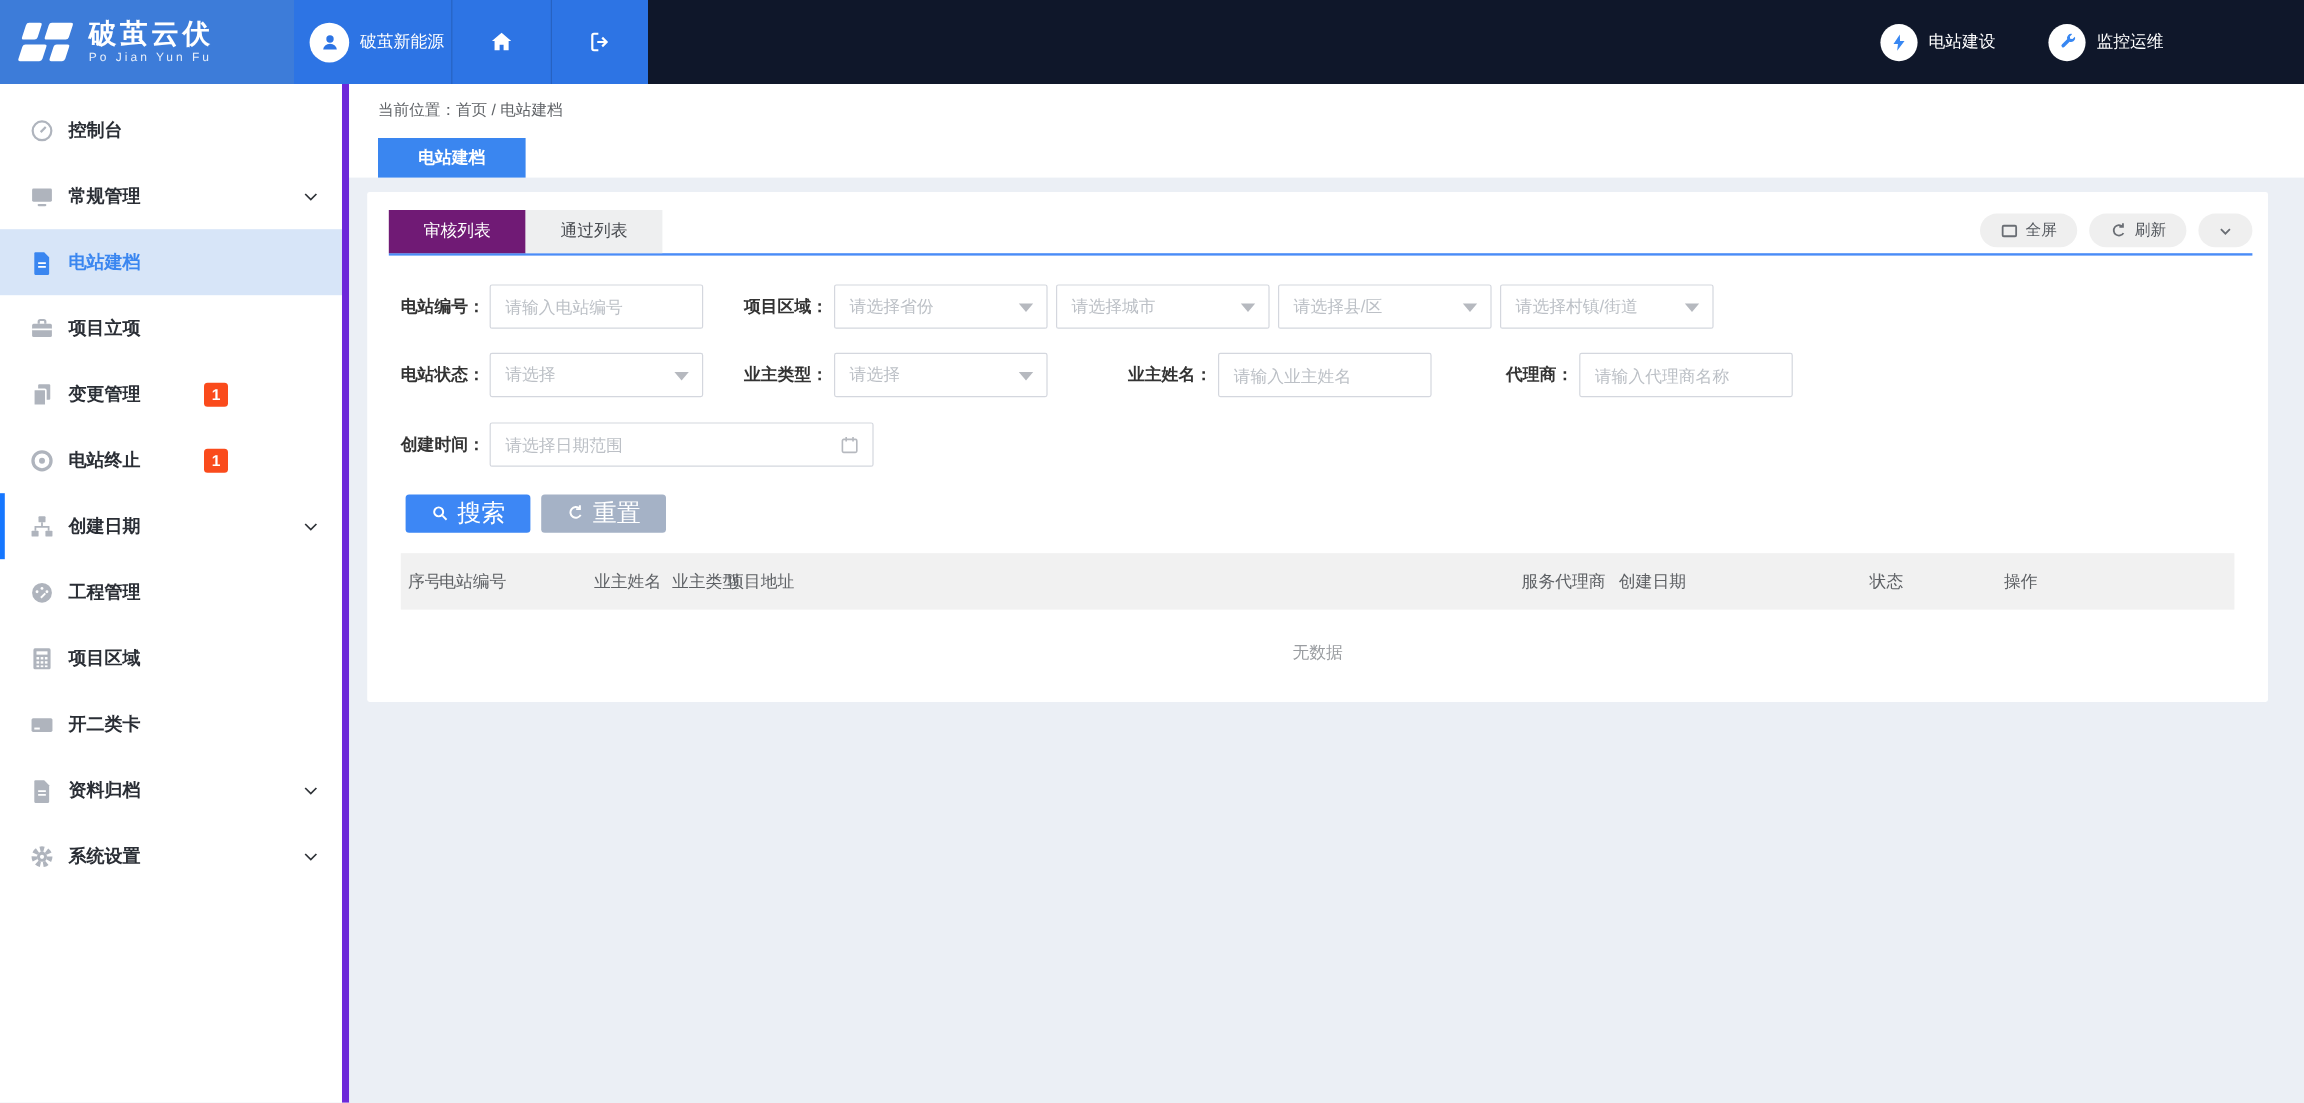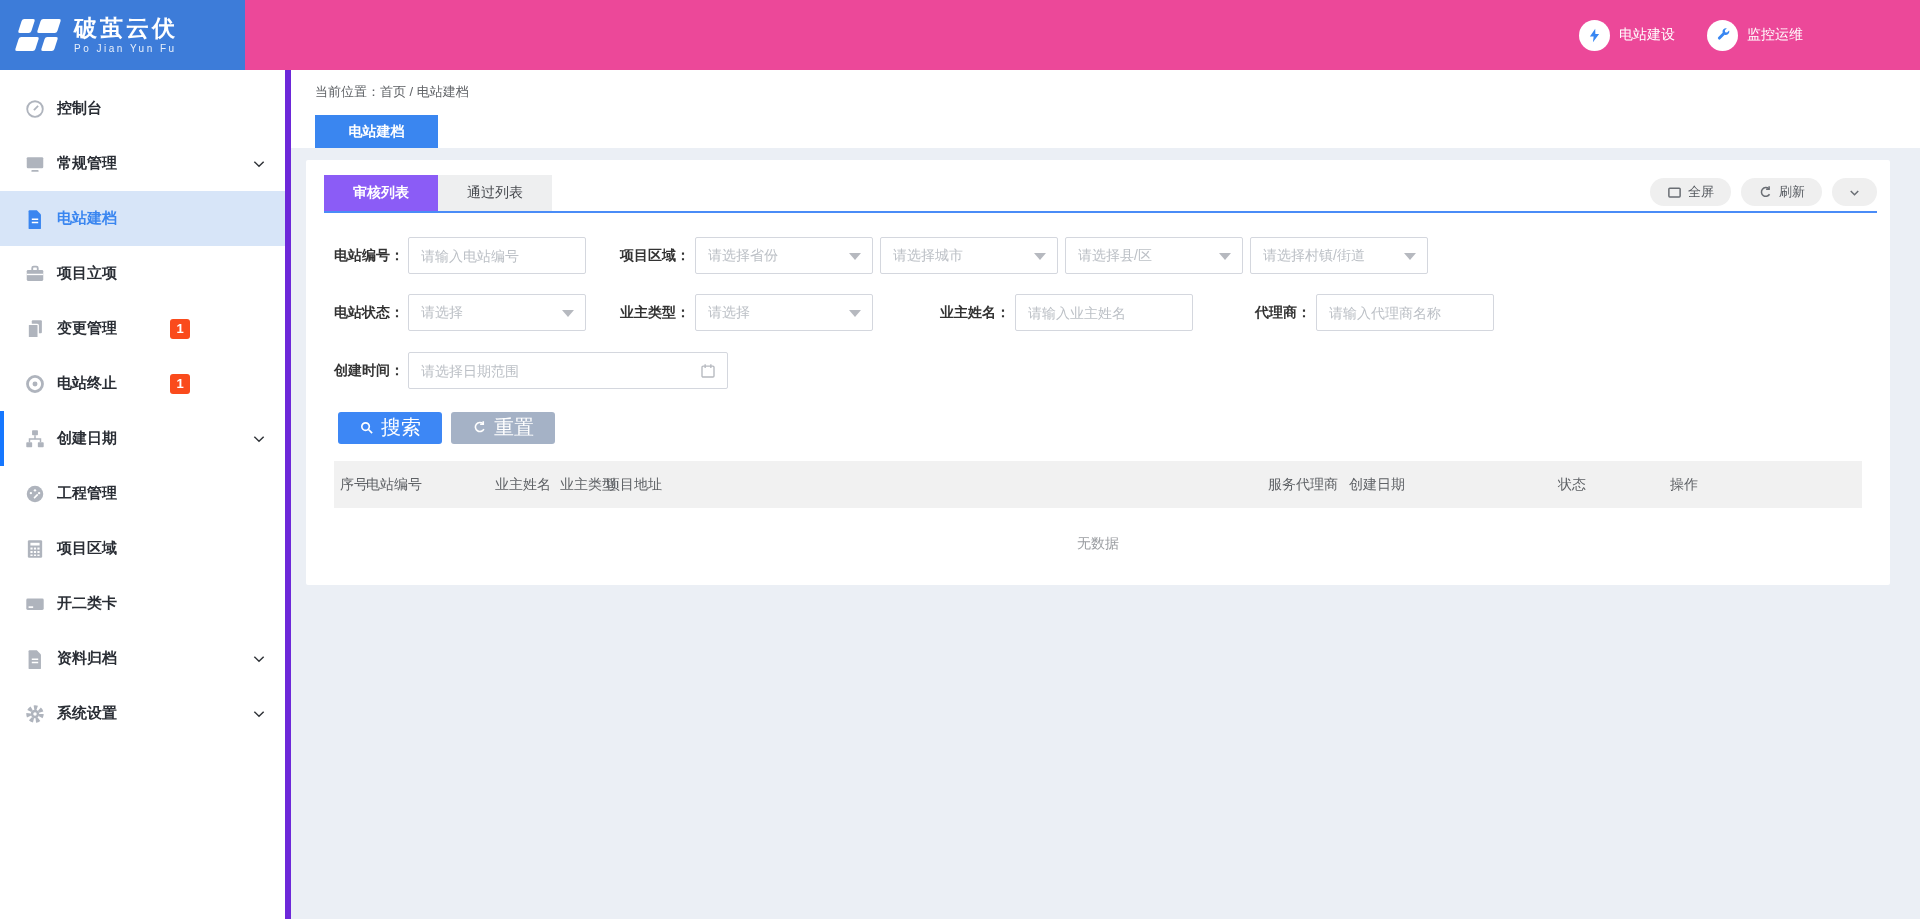--- a/index.html
+++ b/index.html
@@ -1,41 +1,41 @@
 <!DOCTYPE html>
 <html><head>
 <meta charset="utf-8">
 <style>
   * { margin:0; padding:0; box-sizing:border-box; }
   html,body { width:1920px; height:919px; }
   body { font-family:"Liberation Sans","DejaVu Sans",sans-serif; background:#EBEFF5; }
   .screen { position:relative; width:1920px; height:919px; overflow:hidden; }
 
   
-  .hdr { position:absolute; top:0; left:0; width:1920px; height:70px; background:#ec4899; display:flex; }
+  .hdr { position:absolute; top:0; left:0; width:1920px; height:70px; background:#0f172a; display:flex; }
   .logo-band { width:245px; background:#3D7CD9; display:flex; align-items:center; padding-left:16px; gap:12px; flex-shrink:0; }
   .mark { width:46px; height:42px; position:relative; flex-shrink:0; }
   .mark i { position:absolute; background:#fff; border-radius:2px; transform:skewX(-18deg); }
   .mark .p1 { left:4px;  top:5px;  width:13px; height:14px; }
   .mark .p2 { left:23px; top:5px;  width:20px; height:14px; }
   .mark .p3 { left:1px;  top:23px; width:20px; height:14px; }
   .mark .p4 { left:27px; top:23px; width:13px; height:14px; }
   .brand-name { color:#fff; font-size:23px; font-weight:700; letter-spacing:3px; line-height:1.1; }
   .brand-sub { color:rgba(255,255,255,.88); font-size:10px; letter-spacing:2.5px; margin-top:2px; }
 
   .user-sec { width:295px; background:#2D74E4; display:flex; align-items:stretch; flex-shrink:0; }
   .seg { display:flex; align-items:center; }
   .seg + .seg { border-left:1px solid rgba(0,0,0,.15); }
   .seg-profile { width:131px; padding-left:13px; gap:9px; cursor:pointer; }
   .seg-btn { width:83px; justify-content:center; cursor:pointer; }
   .seg-btn2 { width:81px; justify-content:center; cursor:pointer; }
   .avatar { width:33px; height:33px; border-radius:50%; background:#fff; display:flex; align-items:center; justify-content:center; color:#2D74E4; flex-shrink:0; }
   .company { color:#fff; font-size:14px; white-space:nowrap; }
 
-  .hdr-right { flex:1; display:flex; align-items:center; justify-content:flex-end; gap:32px; padding-right:117px; }
+  .hdr-right { flex:1; display:flex; align-items:center; justify-content:flex-end; gap:44px; padding-right:117px; }
   .hnav { display:flex; align-items:center; gap:9px; cursor:pointer; }
   .hnav-label { color:#fff; font-size:14px; }
   .hicon { width:31px; height:31px; border-radius:50%; background:#fff; color:#3887F2; display:flex; align-items:center; justify-content:center; }
 
   
   .side { position:absolute; top:70px; left:0; width:291px; height:849px; background:#fff; border-right:6px solid #6d28d9; padding-top:11px; }
   .side-item { position:relative; height:55px; display:flex; align-items:center; padding-left:24px; color:#2A2E35; cursor:pointer; }
   .side-item .ic { width:22px; height:22px; color:#AFB4BD; margin-right:11px; flex-shrink:0; }
   .side-item .lbl { font-size:15px; font-weight:700; }
   .side-item.active { background:#D7E5F8; color:#3A86F0; }
@@ -46,21 +46,21 @@
 
   
   .main { position:absolute; left:291px; top:70px; width:1629px; height:849px; background:#EBEFF5; }
   .topband { height:78px; background:#fff; position:relative; }
   .crumb { position:absolute; left:24px; top:13px; font-size:13px; color:#5F6266; }
   .page-tab { position:absolute; left:24px; top:45px; width:123px; height:33px; background:#3A86F0; color:#fff; font-size:14px; font-weight:700; display:flex; align-items:center; justify-content:center; cursor:pointer; }
 
   .panel { position:absolute; left:15px; top:90px; width:1584px; height:425px; background:#fff; border-radius:2px; }
   .tabstrip { position:absolute; left:18px; right:13px; top:15px; height:38px; border-bottom:2px solid #4A8CF7; display:flex; align-items:flex-end; }
   .ptab { height:36px; padding:0 29px; display:flex; align-items:center; font-size:14px; background:#EEEFF0; color:#46494E; cursor:pointer; white-space:nowrap; }
-  .ptab.active { background:#8b5cf6; color:#fff; font-weight:700; }
+  .ptab.active { background:#701a75; color:#fff; font-weight:400; }
   .pills { margin-left:auto; display:flex; align-items:center; gap:10px; margin-bottom:5px; }
   .pill { height:28px; border-radius:14px; background:#EFEFEF; display:flex; align-items:center; gap:6px; padding:0 17px; font-size:13px; color:#54585E; cursor:pointer; white-space:nowrap; }
   .pill .pic { width:15px; height:15px; color:#6a6e74; }
   .pill.sq { padding:0 15px; }
 
   .filters { position:absolute; left:28px; right:28px; top:77px; height:172px; }
   .frow { position:absolute; left:0; right:0; height:37px; display:flex; align-items:center; }
   .flab { font-size:14px; color:#333; font-weight:600; text-align:right; flex-shrink:0; margin-right:5px; white-space:nowrap; }
   .w69 { width:69px; } .w104 { width:104px; } .w130 { width:130px; } .w118 { width:118px; }
   .fin { height:37px; width:178px; border:1px solid #D4D7DE; border-radius:2px; padding:0 12px; font-size:14px; color:#333; outline:none; background:#fff; font-family:inherit; }
@@ -92,20 +92,43 @@
     <div class="logo-band">
       <div class="mark">
           <i class="p1"></i>
           <i class="p2"></i>
           <i class="p3"></i>
           <i class="p4"></i>
         </div>
       <div>
         <div class="brand-name">破茧云伏</div>
         <div class="brand-sub">Po Jian Yun Fu</div>
+      </div>
+    </div>
+    <div class="user-sec">
+      <div class="seg seg-profile">
+        <span class="avatar">
+            <svg width="20" height="20" viewBox="0 0 24 24">
+              <circle cx="12" cy="9" r="3.7" fill="currentColor"></circle>
+              <path d="M5.2 19.5a6.8 5.8 0 0 1 13.6 0z" fill="currentColor"></path>
+            </svg>
+          </span>
+        <span class="company">破茧新能源</span>
+      </div>
+      <div class="seg seg-btn">
+        <svg width="22" height="22" viewBox="0 0 24 24" fill="#fff">
+            <path d="M12 3.5l8.8 7.6h-2.4v8.4h-4.6v-5h-3.6v5H5.6v-8.4H3.2z"></path>
+          </svg>
+      </div>
+      <div class="seg seg-btn2">
+        <svg width="22" height="22" viewBox="0 0 24 24" fill="none" stroke="#fff" stroke-width="2">
+            <path d="M10.5 4.5H6.5a1.5 1.5 0 0 0-1.5 1.5v12a1.5 1.5 0 0 0 1.5 1.5h4"></path>
+            <path d="M14 8l4 4-4 4"></path>
+            <path d="M18 12H9.5"></path>
+          </svg>
       </div>
     </div>
     <div class="hdr-right">
       <div class="hnav">
         <span class="hicon">
             <svg width="17" height="17" viewBox="0 0 24 24" fill="currentColor">
               <polygon points="13,2.5 5.5,13.5 10.8,13.5 9.8,21.5 18.5,10 13.2,10"></polygon>
             </svg>
           </span>
         <span class="hnav-label">电站建设</span>

